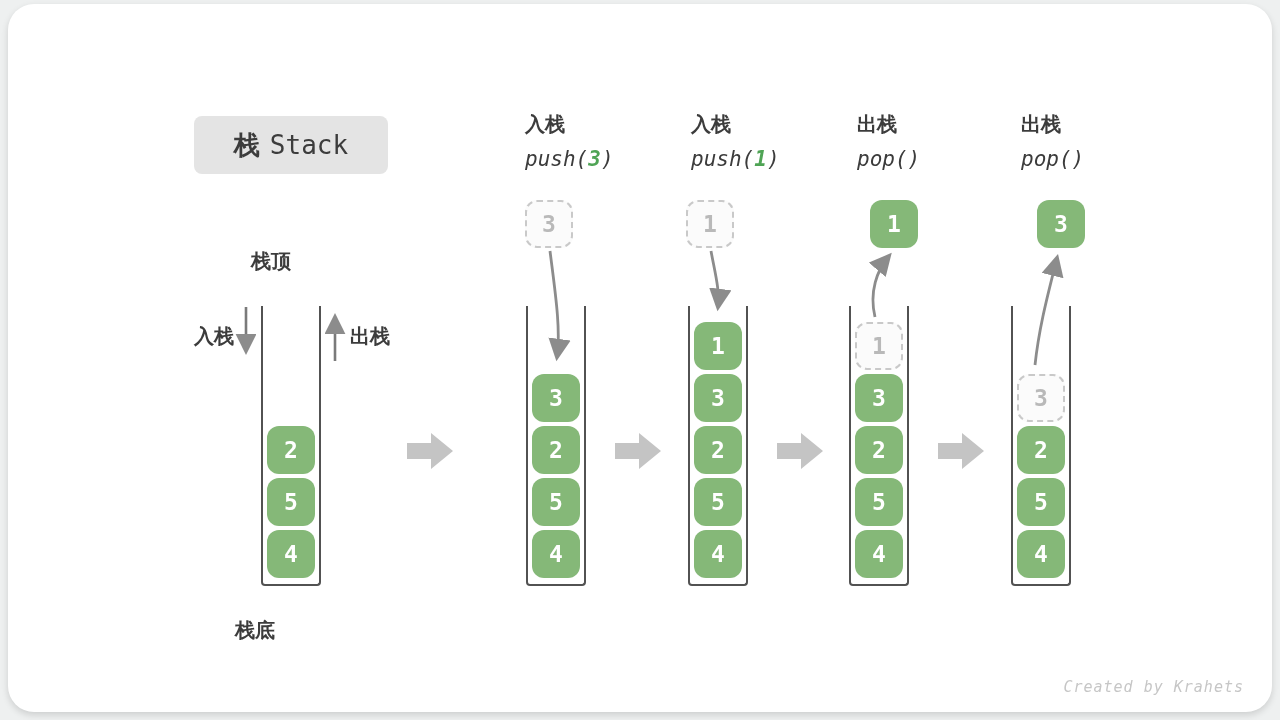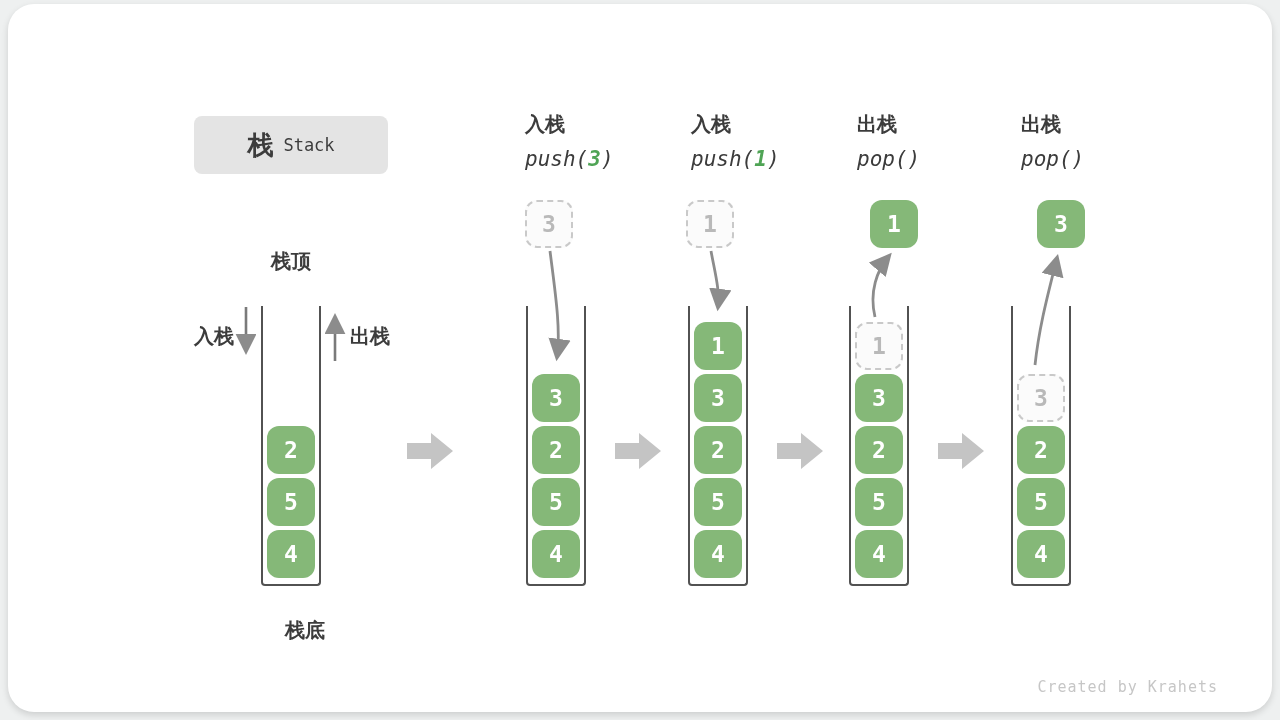--- a/index.html
+++ b/index.html
@@ -22,21 +22,21 @@
     background:#ffffff;border-radius:26px;
     box-shadow:0 3px 7px rgba(0,0,0,.14);
   }
   .title-box{
     position:absolute;left:186px;top:112px;width:194px;height:58px;
     background:var(--title-bg);border-radius:8px;
     display:flex;align-items:center;justify-content:center;gap:10px;
     color:var(--ink);
   }
   .title-zh{font-size:26px;font-weight:bold;}
-  .title-en{font-size:17px;font-family:"DejaVu Sans Mono","Liberation Mono",monospace;}
+  .title-en{font-size:26px;font-family:"DejaVu Sans Mono","Liberation Mono",monospace;}
   .op{position:absolute;top:107px;color:var(--ink);}
   .op-name{font-size:20px;font-weight:bold;line-height:26px;margin-bottom:9px;}
   .op-code{font-size:21px;font-family:"DejaVu Sans Mono","Liberation Mono",monospace;line-height:26px;font-style:italic;}
   .op-code .arg{color:var(--arg-green);font-weight:bold;}
   .side-label{position:absolute;font-size:20px;font-weight:bold;color:var(--ink);line-height:24px;}
   .stack-container{
     position:absolute;width:60px;height:280px;top:302px;
     border-left:2px solid var(--wall);
     border-right:2px solid var(--wall);
     border-bottom:2px solid var(--wall);
@@ -54,26 +54,26 @@
     color:var(--ghost-text);
   }
   .floating{
     position:absolute;width:48px;height:48px;border-radius:12px;top:196px;
     font-family:"DejaVu Sans Mono","Liberation Mono",monospace;
     font-size:23px;font-weight:bold;
     display:flex;align-items:center;justify-content:center;
   }
   .floating.dashed{background:#fbfbfb;border:2px dashed var(--ghost-border);color:var(--ghost-text);}
   .floating.solid{background:var(--green);color:#ffffff;}
-  .center-label{text-align:center;width:80px;}
+  .center-label{width:80px;}
   svg.overlay{position:absolute;left:0;top:0;width:1280px;height:720px;pointer-events:none;}
   .watermark{
-    position:absolute;right:54px;top:674px;
+    position:absolute;right:28px;top:674px;
     font-family:"DejaVu Sans Mono","Liberation Mono",monospace;
-    font-size:15px;color:var(--watermark);letter-spacing:1px;
+    font-size:15px;color:var(--watermark);letter-spacing:1px;font-style:italic;
   }
 </style>
 </head>
 <body>
 
 <div class="card">
 
   <div class="title-box">
     <span class="title-zh">栈</span>
     <span class="title-en">Stack</span>
@@ -90,21 +90,21 @@
   <div class="op" style="left:849px">
     <div class="op-name">出栈</div>
     <div class="op-code"><span>pop(</span><span class="arg"></span><span>)</span></div>
   </div>
   <div class="op" style="left:1013px">
     <div class="op-name">出栈</div>
     <div class="op-code"><span>pop(</span><span class="arg"></span><span>)</span></div>
   </div>
 
   <div class="side-label center-label" style="left:243px;top:245px">栈顶</div>
-  <div class="side-label center-label" style="left:257px;top:614px">栈底</div>
+  <div class="side-label center-label" style="left:227px;top:614px">栈底</div>
   <div class="side-label" style="left:156px;top:320px;width:70px;text-align:right">入栈</div>
   <div class="side-label" style="left:342px;top:320px;width:70px">出栈</div>
 
   <div id="stacks-layer">
       <div class="stack-container" style="left: 253px;"></div>
       <div class="block" style="left: 259px; top: 422px;">2</div>
       <div class="block" style="left: 259px; top: 474px;">5</div>
       <div class="block" style="left: 259px; top: 526px;">4</div>
       <div class="stack-container" style="left: 518px;"></div>
       <div class="block" style="left: 524px; top: 370px;">3</div>

